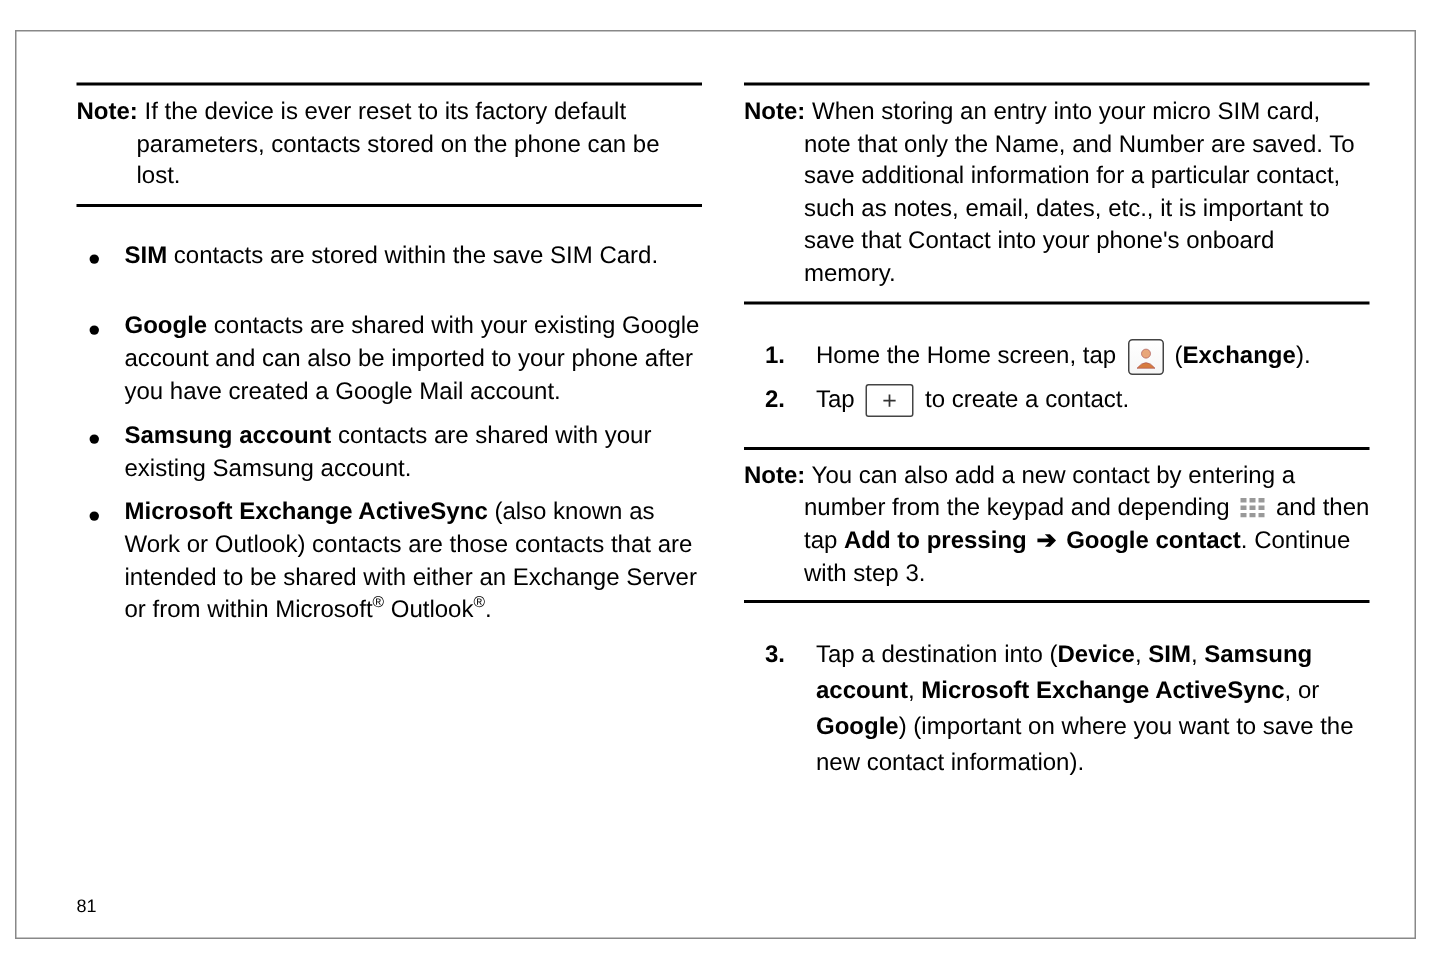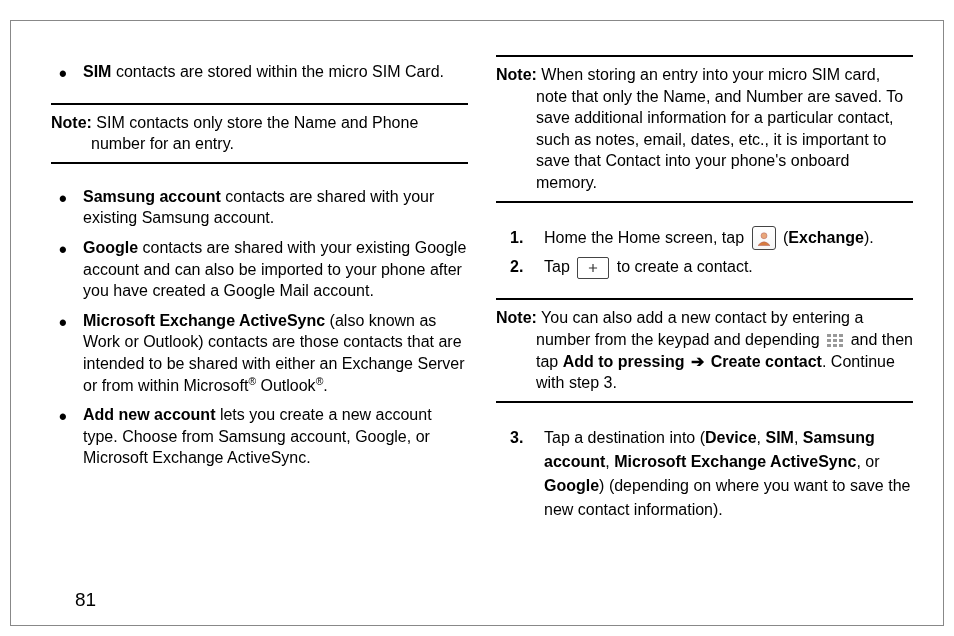--- a/index.html
+++ b/index.html
@@ -103,57 +103,53 @@
       display: inline-flex;
       width: 18px; height: 14px;
       vertical-align: -2px;
       margin: 0 2px;
     }
     .arrow { font-weight: bold; margin: 0 2px; }
     .page-num {
       position: absolute;
       left: 40px;
       bottom: 14px;
-      font-size: 19px;
-      margin-left: 24px;
+      font-size: 12px;
     }
   </style>
 </head>
 <body>
 
 <div class="page">
   <div class="columns">
 
     <div class="col">
 
-
-      <ul class="ul">
-        <li>
-          <span class="b">SIM</span><span> contacts are stored within the micro SIM Card.</span>
-        </li>
-      </ul>
-
       <div class="note-block">
         <div class="hanging">
-          <span class="note-lead">Note:</span><span> SIM contacts only store the Name and Phone number for an entry.</span>
+          <span class="note-lead">Note:</span><span> If the device is ever reset to its factory default parameters, contacts stored on the phone can be lost.</span>
         </div>
       </div>
 
       <ul class="ul">
         <li>
+          <span class="b">SIM</span><span> contacts are stored within the save SIM Card.</span>
+        </li>
+      </ul>
+
+
+      <ul class="ul">
+        <li>
+          <span class="b">Google</span><span> contacts are shared with your existing Google account and can also be imported to your phone after you have created a Google Mail account.</span>
+        </li>
+        <li>
           <span class="b">Samsung account</span><span> contacts are shared with your existing Samsung account.</span>
         </li>
         <li>
-          <span class="b">Google</span><span> contacts are shared with your existing Google account and can also be imported to your phone after you have created a Google Mail account.</span>
-        </li>
-        <li>
           <span class="b">Microsoft Exchange ActiveSync</span><span> (also known as Work or Outlook) contacts are those contacts that are intended to be shared with either an Exchange Server or from within Microsoft</span><sup>®</sup><span> Outlook</span><sup>®</sup><span>.</span>
-        </li>
-        <li>
-          <span class="b">Add new account</span><span> lets you create a new account type. Choose from Samsung account, Google, or Microsoft Exchange ActiveSync.</span>
         </li>
       </ul>
 
     </div>
 
     <div class="col">
 
       <div class="note-block">
         <div class="hanging">
           <span class="note-lead">Note:</span><span> When storing an entry into your micro SIM card, note that only the Name, and Number are saved. To save additional information for a particular contact, such as notes, email, dates, etc., it is important to save that Contact into your phone's onboard memory.</span>
@@ -193,28 +189,28 @@
                   <rect x="7" y="1" width="4" height="3"></rect>
                   <rect x="13" y="1" width="4" height="3"></rect>
                   <rect x="1" y="6" width="4" height="3"></rect>
                   <rect x="7" y="6" width="4" height="3"></rect>
                   <rect x="13" y="6" width="4" height="3"></rect>
                   <rect x="1" y="11" width="4" height="3"></rect>
                   <rect x="7" y="11" width="4" height="3"></rect>
                   <rect x="13" y="11" width="4" height="3"></rect>
                 </g>
               </svg>
-            </span><span> and then tap </span><span class="b">Add to pressing</span> <span class="arrow">➔</span> <span class="b">Create contact</span><span>. Continue with step 3.</span>
+            </span><span> and then tap </span><span class="b">Add to pressing</span> <span class="arrow">➔</span> <span class="b">Google contact</span><span>. Continue with step 3.</span>
         </div>
       </div>
 
       <ol class="ol">
         <li>
           <span class="num">3.</span>
-          <span>Tap a destination into (</span><span class="b">Device</span><span>, </span><span class="b">SIM</span><span>, </span><span class="b">Samsung account</span><span>, </span><span class="b">Microsoft Exchange ActiveSync</span><span>, or </span><span class="b">Google</span><span>) (depending on where you want to save the new contact information).</span>
+          <span>Tap a destination into (</span><span class="b">Device</span><span>, </span><span class="b">SIM</span><span>, </span><span class="b">Samsung account</span><span>, </span><span class="b">Microsoft Exchange ActiveSync</span><span>, or </span><span class="b">Google</span><span>) (important on where you want to save the new contact information).</span>
         </li>
       </ol>
 
     </div>
   </div>
 
   <div class="page-num">81</div>
 </div>
 
 </body></html>

